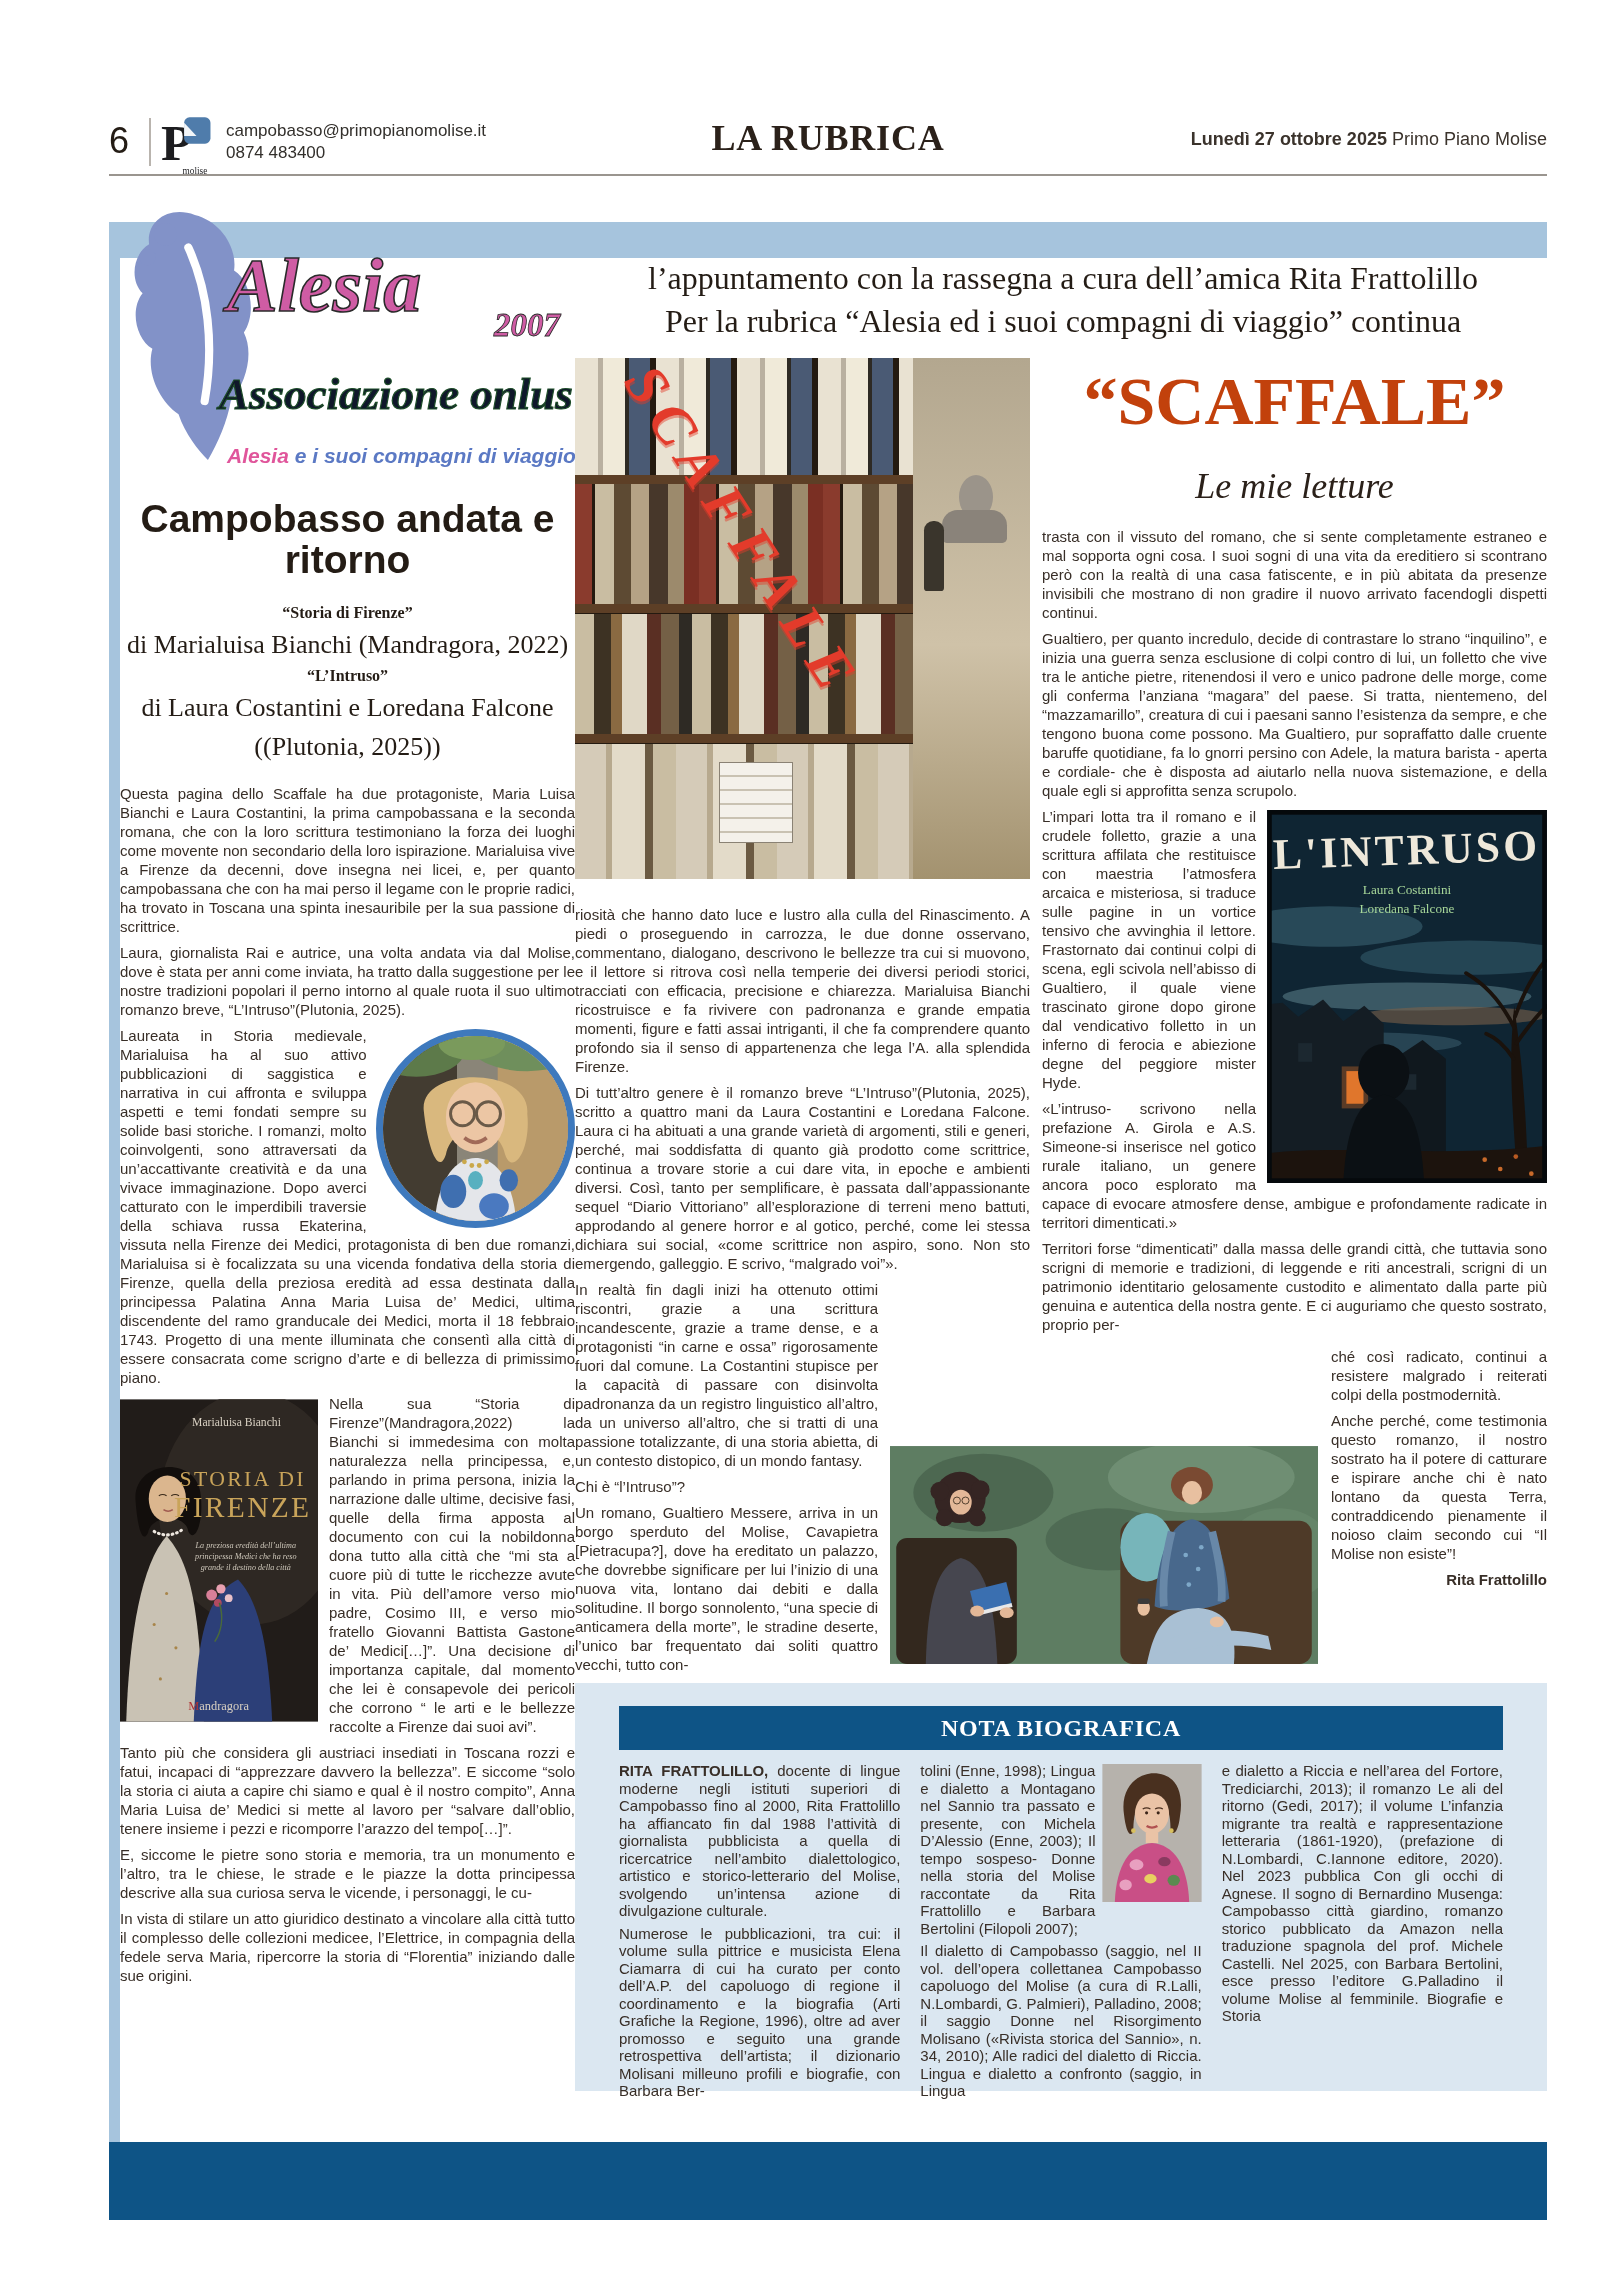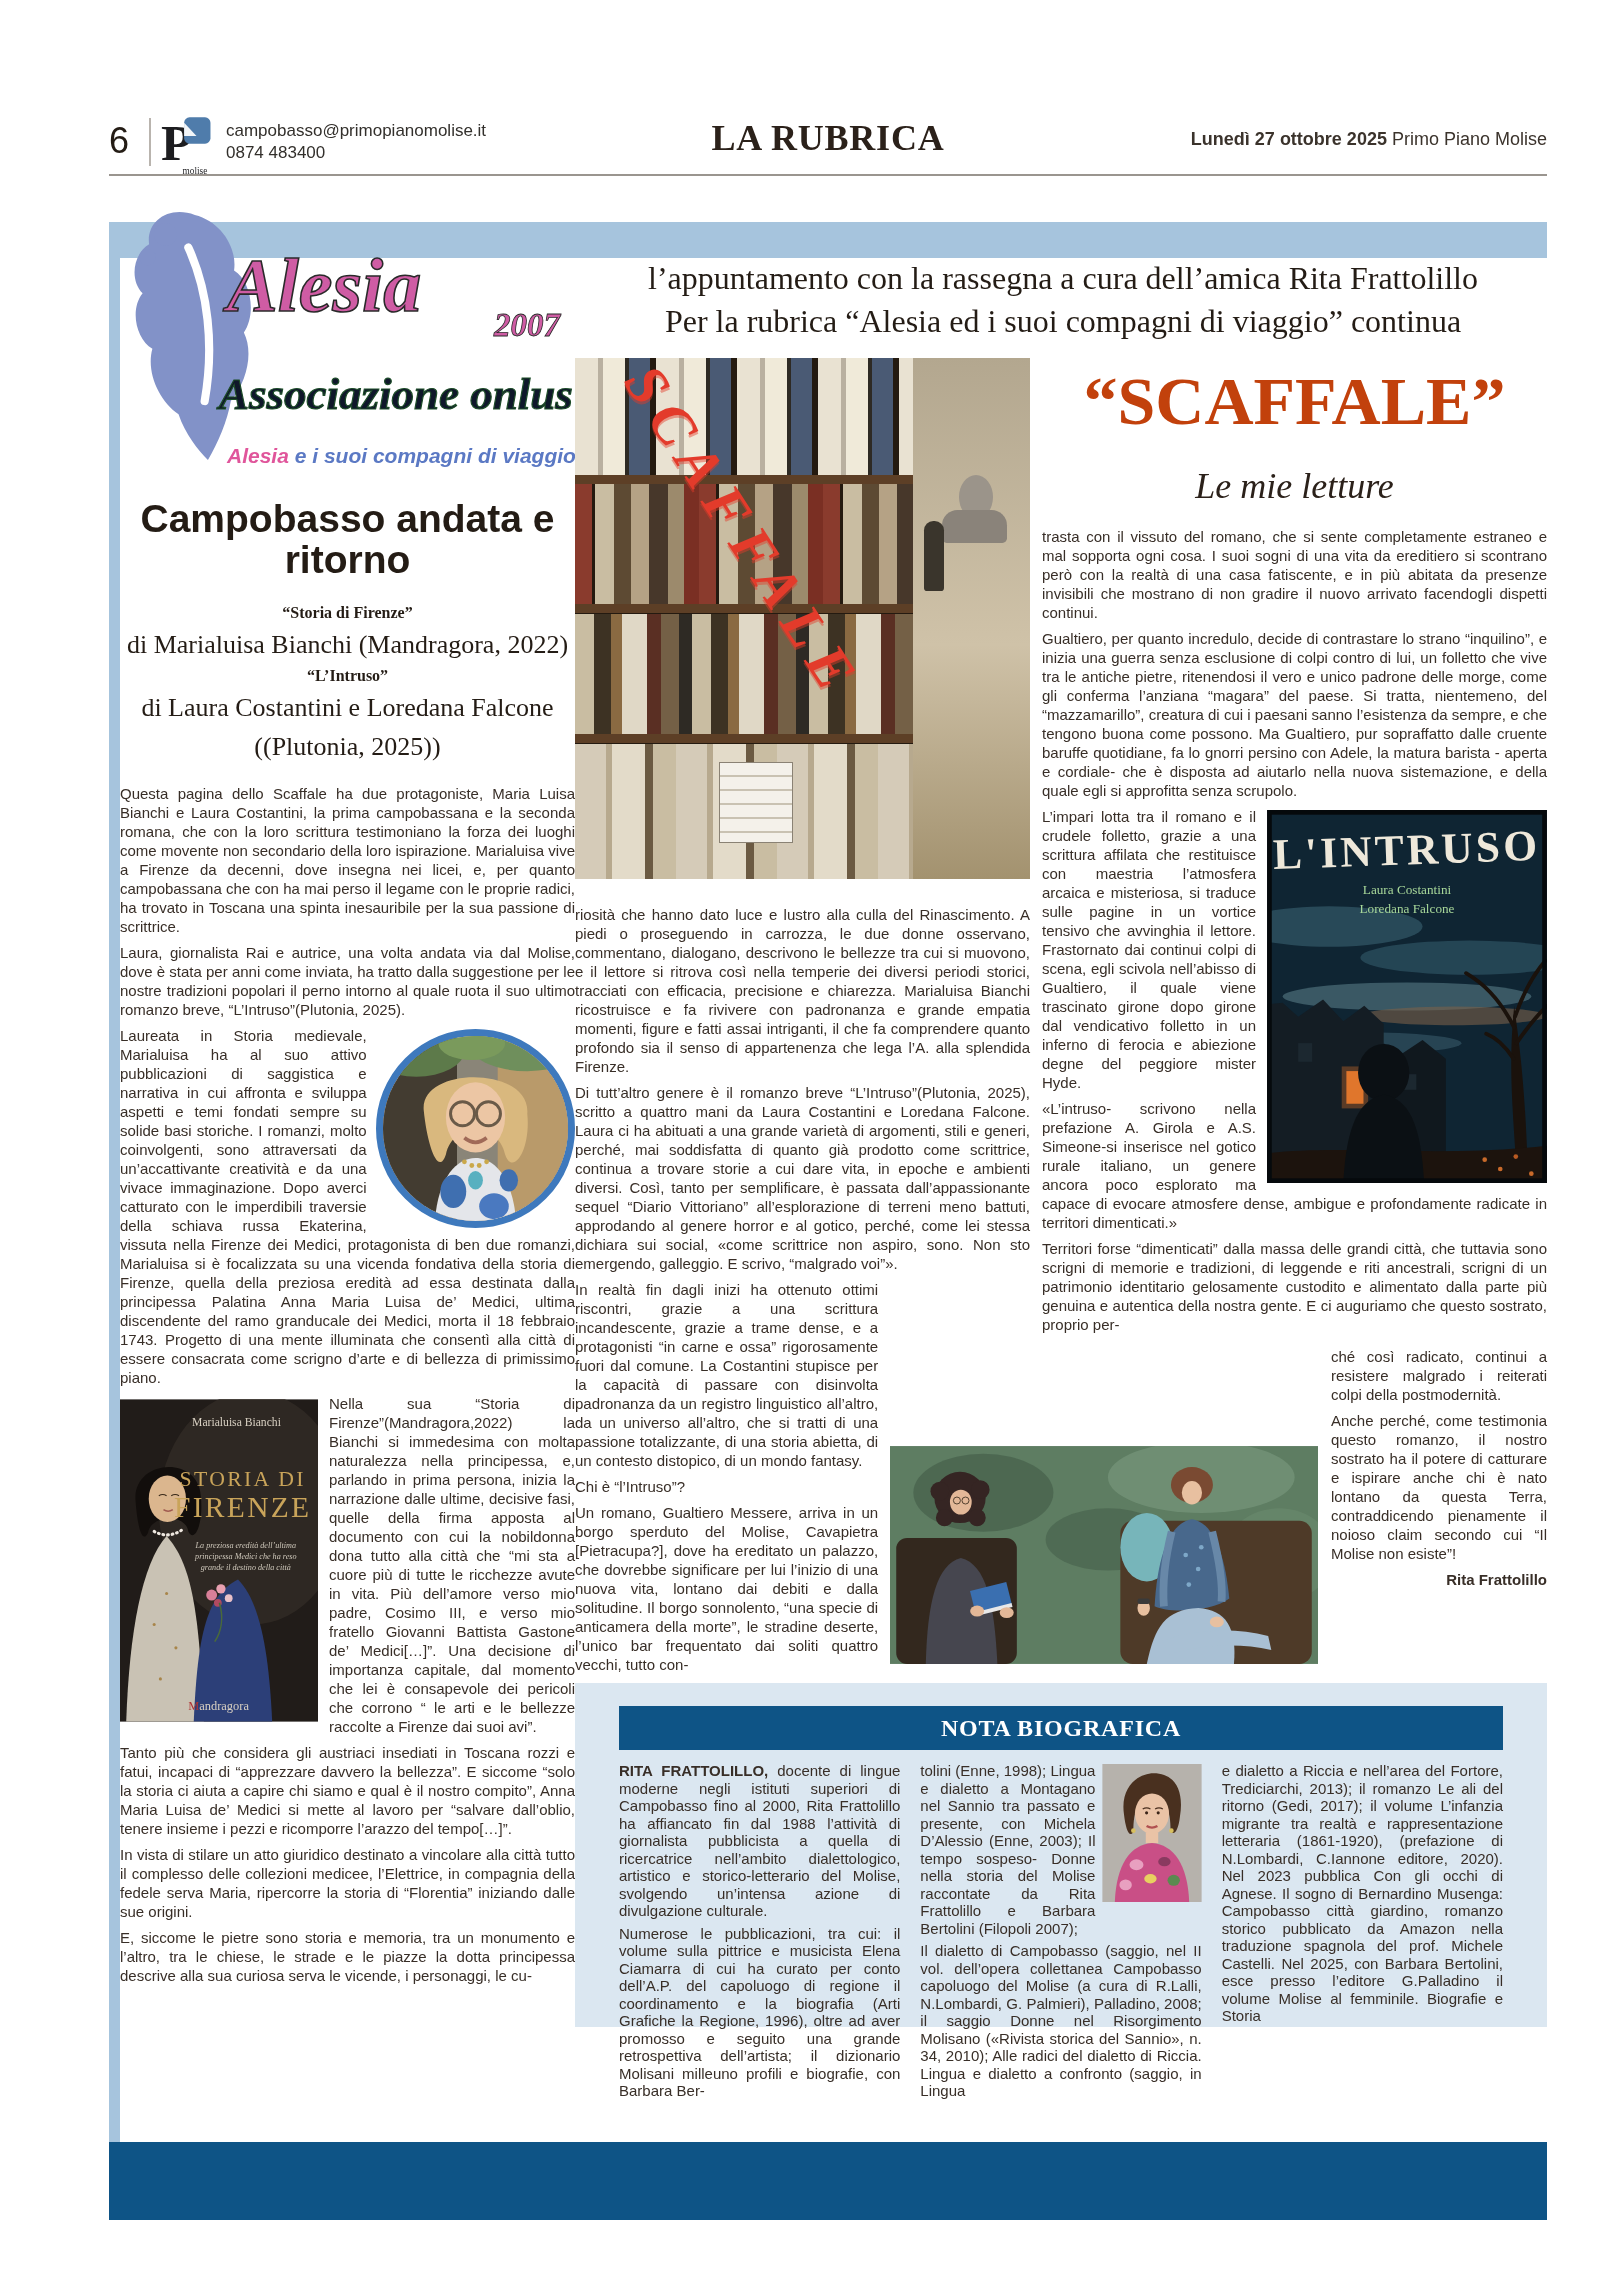--- a/index.html
+++ b/index.html
@@ -75,21 +75,21 @@
   
   #rightcol{left:1042px;top:364px;width:505px;}
   #scaffale-title{font:700 68px/1.1 "Liberation Serif",serif;color:#c2410c;text-align:center;margin:0;}
   #lemie{font:italic 400 36px/1 "Liberation Serif",serif;color:#2b211a;text-align:center;margin:29.5px 0 23px 0;}
   .intruso-float{float:right;width:280px;height:373px;margin:3.1px 0 6.2px 11px;}
   .photo-row{margin-top:13px;min-height:233px;}
   .narrow-tail{width:216px;margin-left:auto;}
   #signature{font-weight:700;text-align:right;margin-top:1.6px;}
   #twophoto{left:890px;top:1446px;width:428px;height:218px;}
   
-  #biobox{left:575px;top:1683px;width:972px;height:344px;background:#dbe7f1;}
+  #biobox{left:575px;top:1683px;width:972px;height:408px;background:#dbe7f1;}
   #bio-bar{margin:23px 44px 0;height:44px;background:#0e5486;display:flex;align-items:center;justify-content:center;
       font:700 24px "Liberation Serif",serif;color:#ffffff;letter-spacing:0.8px;}
   #bio-cols{display:flex;gap:20px;padding:12.4px 44px 0;}
   .bio-col{flex:1;font:400 15px/17.5px "Liberation Sans",sans-serif;color:#382e27;text-align:justify;}
   .bio-col p{margin:0 0 4.7px 0;}
   .bio-lead{font-weight:700;}
   .rita-float{float:right;width:100px;height:138px;margin:1.6px 0 4.7px 6.2px;}
   svg text{font-family:"Liberation Serif",serif;}
 </style>
 </head>
@@ -211,22 +211,22 @@
             <text x="158" y="152" text-anchor="middle" font-size="38" letter-spacing="3" fill="#c9a45a">FIRENZE</text>
             <text x="162" y="192" text-anchor="middle" font-size="10.5" font-style="italic" fill="#cfc8bb">La preziosa eredità dell’ultima</text>
             <text x="162" y="206" text-anchor="middle" font-size="10.5" font-style="italic" fill="#cfc8bb">principessa Medici che ha reso</text>
             <text x="162" y="220" text-anchor="middle" font-size="10.5" font-style="italic" fill="#cfc8bb">grande il destino della città</text>
             <text x="127" y="400" text-anchor="middle" font-size="16"><tspan fill="#b03434">M</tspan><tspan fill="#d8d0c2">andragora</tspan></text>
           </svg>
         </span>
         <p>Nella sua “Storia di Firenze”(Mandragora,2022) la Bianchi si immedesima con molta naturalezza nella principessa, e, parlando in prima persona, inizia la narrazione dalle ultime, decisive fasi, quelle della firma apposta  al documento con cui la nobildonna dona tutto alla città che “mi sta a cuore più di tutte le ricchezze avute in vita. Più dell’amore verso mio padre, Cosimo III, e verso mio fratello Giovanni Battista Gastone de’ Medici[…]”. Una decisione di importanza capitale, dal momento che  lei è consapevole dei pericoli che corrono “ le arti e le bellezze raccolte a Firenze dai suoi avi”.</p>
       </div>
       <p>Tanto più che considera gli austriaci insediati in Toscana rozzi e fatui, incapaci di “apprezzare davvero la bellezza”.  E siccome “solo la storia ci aiuta a capire chi siamo e qual è il nostro compito”,  Anna Maria Luisa de’ Medici si mette al lavoro per “salvare dall’oblio, tenere insieme i pezzi e ricomporre l’arazzo del tempo[…]”.</p>
+      <p>E, siccome le pietre sono storia e memoria,  tra un monumento e l’altro, tra le chiese, le strade  e le piazze  la dotta principessa descrive alla sua curiosa serva le vicende, i personaggi, le cu-</p>
       <p>In vista di stilare un atto giuridico destinato a vincolare  alla città tutto il complesso delle collezioni medicee, l’Elettrice, in compagnia della fedele serva Maria,  ripercorre la storia  di “Florentia” iniziando dalle sue origini.</p>
-      <p>E, siccome le pietre sono storia e memoria,  tra un monumento e l’altro, tra le chiese, le strade  e le piazze  la dotta principessa descrive alla sua curiosa serva le vicende, i personaggi, le cu-</p>
     </div>
   </div>
 
   <div class="abs" id="midcol">
     <div id="bookshelf">
       <div class="rowtop"></div>
       <div class="shelfbar" style="top:117px;"></div>
       <div class="row2"></div>
       <div class="shelfbar" style="top:246px;"></div>
       <div class="row3"></div>

